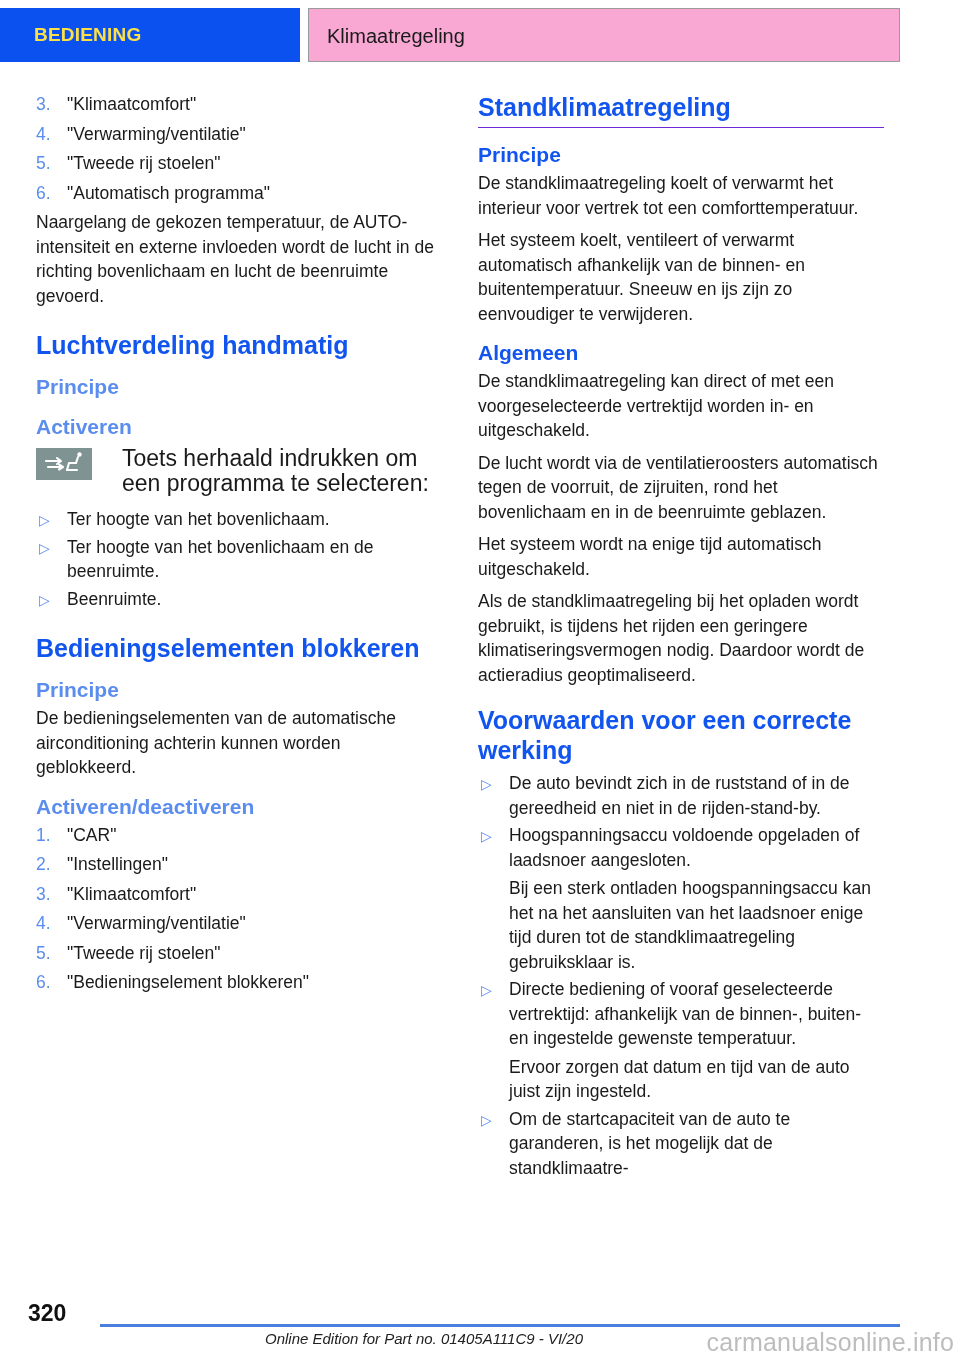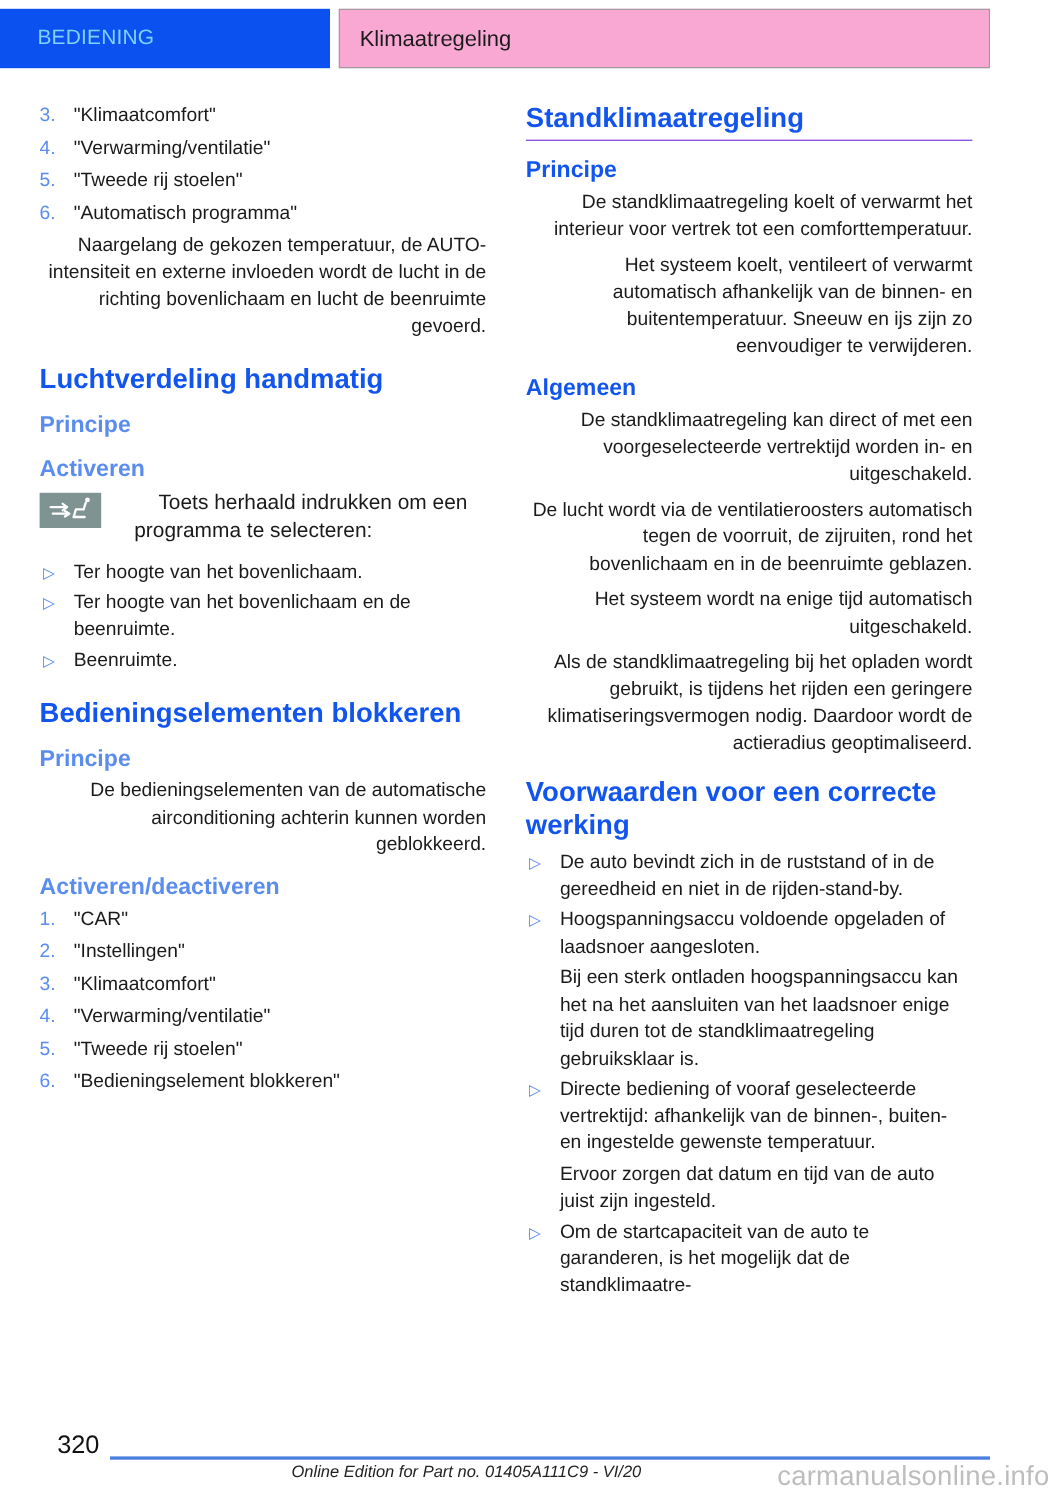--- a/index.html
+++ b/index.html
@@ -30,23 +30,23 @@
     top: 0;
     width: 300px;
     height: 54px;
     background: #0b51ef;
     box-sizing: border-box;
   }
   .header-chapter-label {
     position: absolute;
     left: 34px;
     top: 16px;
-    color: #7dd3fc;
+    color: #fde047;
     font-size: 19px;
-    font-weight: normal;
+    font-weight: bold;
     letter-spacing: 0.2px;
     line-height: 22px;
   }
   .header-section {
     position: absolute;
     left: 308px;
     top: 0;
     width: 592px;
     height: 54px;
     border: 1px solid #9a9a9a;
@@ -106,21 +106,20 @@
   }
   .h1.tight { margin-top: 18px; }
   .spacer-top { margin-top: 22px; }
 
   
   p.body {
     margin: 0 0 8px 0;
     font-size: 17.5px;
     line-height: 24.5px;
     color: #1a1a1a;
-    text-align: right;
   }
 
   
   ol.numlist {
     list-style: none;
     margin: 0 0 4px 0;
     padding: 0;
   }
   ol.numlist li {
     position: relative;
@@ -174,39 +173,38 @@
   .icon-box {
     position: absolute;
     left: 0;
     top: 2px;
     width: 56px;
     height: 32px;
     background: #7f9393;
   }
   .icon-box svg { display: block; }
   .icon-row .icon-text {
-    font-size: 19px;
-    line-height: 24.5px;
-    margin-left: 22px;
+    font-size: 23px;
+    line-height: 24.5px;
   }
 
   
   .footer {
     position: absolute;
     left: 0;
     bottom: 0;
     width: 960px;
     height: 78px;
   }
   .page-number {
     position: absolute;
-    left: 52px;
+    left: 28px;
     top: 16px;
     font-size: 23px;
-    font-weight: normal;
+    font-weight: bold;
     color: #111111;
   }
   .footer-rule {
     position: absolute;
     left: 100px;
     top: 40px;
     width: 800px;
     height: 3px;
     background: #4a7fe0;
   }

